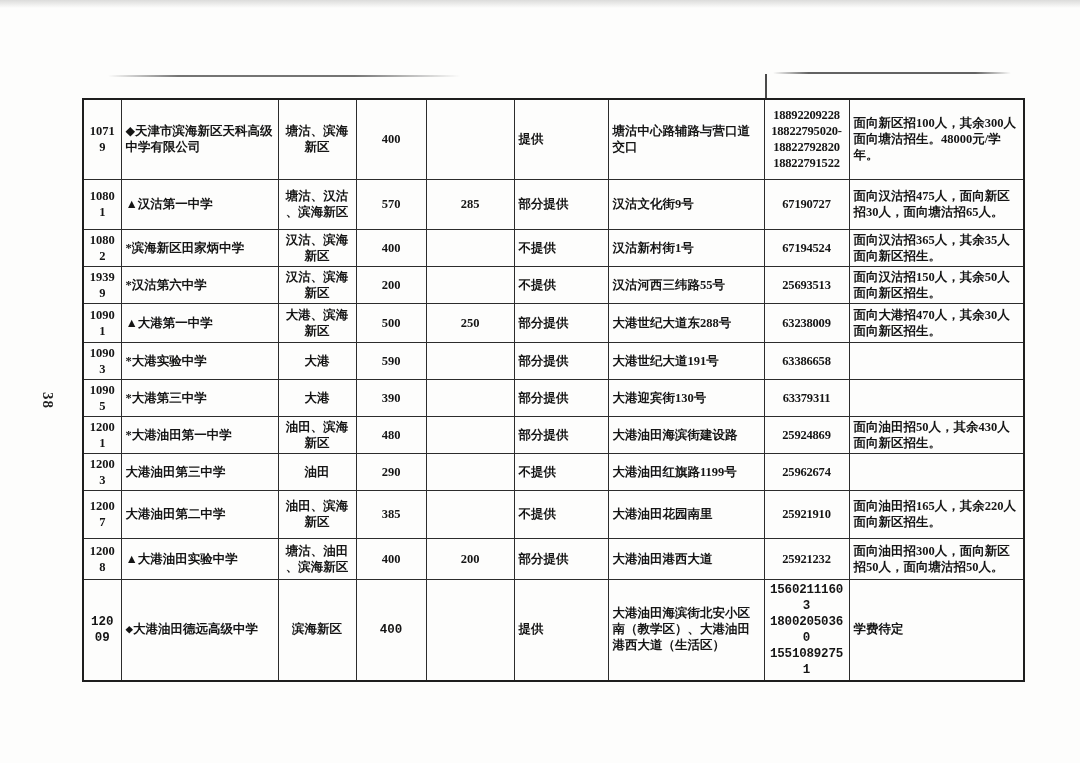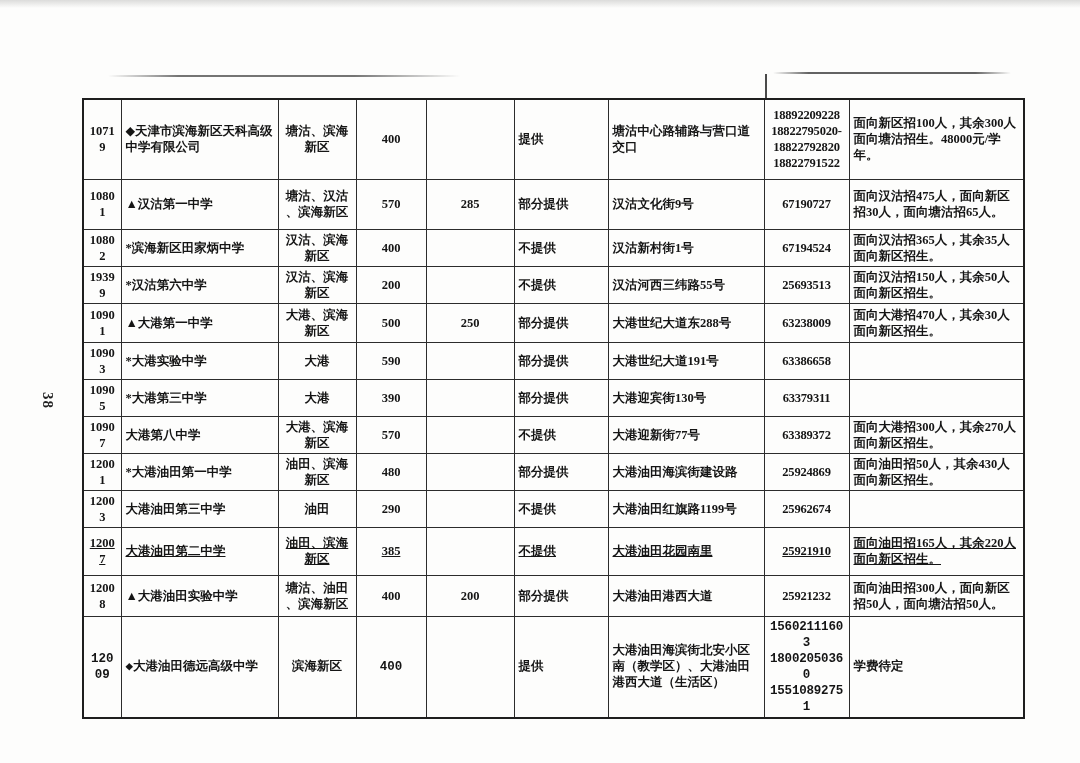--- a/index.html
+++ b/index.html
@@ -51,21 +51,21 @@
   td.c-name{text-align:left;font-size:13px;margin-top:22px;}
   td.c-district{text-align:center;line-break:anywhere;}
   td.c-num{text-align:center;}
   td.c-provide{text-align:left;}
   td.c-addr{text-align:left;}
   td.c-phone{text-align:center;font-size:12px;white-space:pre-line;padding:2px 1px;letter-spacing:-0.2px;}
   td.c-note{text-align:left;}
   
   tr.r0{height:80px;}  tr.r1{height:50px;}  tr.r2{height:35px;}  tr.r3{height:36px;}
   tr.r4{height:39px;}  tr.r5{height:53px;}  tr.r6{height:36px;}  tr.r7{height:37px;}
-  tr.r8{height:31px;}  tr.r9{height:34px;}  tr.r10{height:27px;} tr.r11{height:48px;text-decoration:underline;}
+  tr.r8{height:31px;}  tr.r9{height:34px;}  tr.r10{height:27px;} tr.r11{height:48px;}
   tr.r12{height:41px;} tr.r13{height:66px;font-family:Liberation Mono, monospace;}
 </style>
 </head>
 <body>
 
 <div class="page">
   <div class="artifact top-band"></div>
   <div class="artifact line-left"></div>
   <div class="artifact line-right"></div>
   <div class="artifact tick"></div>
@@ -158,31 +158,20 @@
         <td class="c-code">10905</td>
         <td class="c-name">*大港第三中学</td>
         <td class="c-district">大港</td>
         <td class="c-num">390</td>
         <td class="c-num"></td>
         <td class="c-provide">部分提供</td>
         <td class="c-addr">大港迎宾街130号</td>
         <td class="c-phone">63379311</td>
         <td class="c-note"></td>
       </tr>
-      <tr class="r8">
-        <td class="c-code">10907</td>
-        <td class="c-name">大港第八中学</td>
-        <td class="c-district">大港、滨海新区</td>
-        <td class="c-num">570</td>
-        <td class="c-num"></td>
-        <td class="c-provide">不提供</td>
-        <td class="c-addr">大港迎新街77号</td>
-        <td class="c-phone">63389372</td>
-        <td class="c-note">面向大港招300人，其余270人面向新区招生。</td>
-      </tr>
       <tr class="r9">
         <td class="c-code">12001</td>
         <td class="c-name">*大港油田第一中学</td>
         <td class="c-district">油田、滨海新区</td>
         <td class="c-num">480</td>
         <td class="c-num"></td>
         <td class="c-provide">部分提供</td>
         <td class="c-addr">大港油田海滨街建设路</td>
         <td class="c-phone">25924869</td>
         <td class="c-note">面向油田招50人，其余430人面向新区招生。</td>

